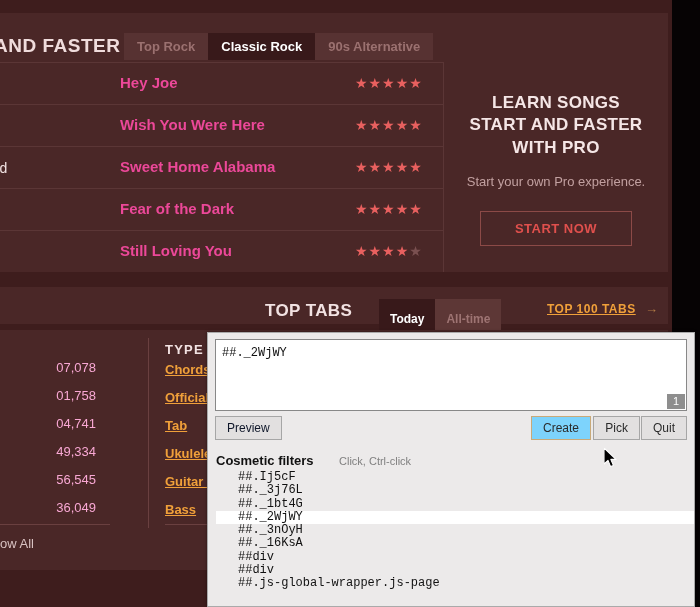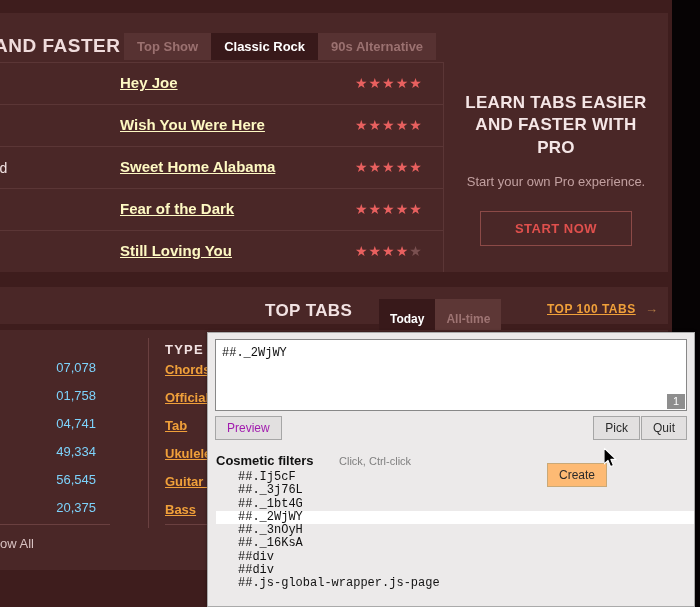--- a/index.html
+++ b/index.html
@@ -52,22 +52,22 @@
   .songrow{
     position:relative;height:41px;border-bottom:1px solid #5b3636;
   }
   .songrow:last-child{border-bottom:none;}
   .artist{
     position:absolute;left:-34px;top:13px;
     color:#f3e4e4;font-size:14px;white-space:nowrap;
   }
   .songlink{
     position:absolute;left:120px;top:11px;
-    color:#fef9c3;font-size:15px;font-weight:bold;
-    text-decoration:underline;cursor:pointer;white-space:nowrap;
+    color:#ec4899;font-size:15px;font-weight:bold;
+    cursor:pointer;white-space:nowrap;
   }
   .stars{
     position:absolute;left:355px;top:12px;
     font-size:14px;letter-spacing:1px;color:#e8605f;white-space:nowrap;
   }
   .stars .off{color:#7a5050;}
 
   .vdiv{
     position:absolute;left:443px;top:49px;width:1px;height:210px;background:#5b3636;
   }
@@ -145,21 +145,21 @@
   .trow{position:relative;height:28px;}
   .tname{
     position:absolute;left:0;top:5px;color:#f0a03a;font-size:13px;font-weight:bold;
     text-decoration:underline;cursor:pointer;
   }
   .tcount{
     position:absolute;left:185px;top:5px;width:80px;text-align:right;
     color:#c9a8a8;font-size:13px;
   }
   .lcount{
-    position:absolute;right:22px;color:#7dd3fc;font-size:13px;
+    position:absolute;right:22px;color:#f9a8d4;font-size:13px;
   }
   .hr{
     position:absolute;height:1px;background:#6a4040;
   }
   .showall{
     position:absolute;color:#d8c2c2;font-size:13px;cursor:pointer;
   }
 
   
   #picker{
@@ -186,22 +186,22 @@
   }
   .btnrow{
     position:relative;height:28px;margin:5px 7px 0;
   }
   .pbtn{
     position:absolute;top:0;
     font-size:12px;padding:4px 11px;
     border:1px solid #a6a6a6;background:#e2e0e0;color:#2b2b2b;
     cursor:pointer;font-family:"Liberation Sans", sans-serif;
   }
-  .pbtn.preview{left:0;color:#a21caf;}
-  .pbtn.create{right:80px;background:#fdba74;border-color:#c9a978;margin-top:47px;}
+  .pbtn.preview{left:0;color:#0f172a;}
+  .pbtn.create{right:96px;background:#7dd3fc;border-color:#c9a978;}
   .pbtn.pick{right:47px;}
   .pbtn.quit{right:0;}
   .section{
     margin:7px 0 0 8px;
   }
   .sec-title{
     font-size:13px;font-weight:bold;color:#111;display:inline;
   }
   .sec-hint{
     font-size:11px;color:#808080;display:inline;margin-left:21px;
@@ -222,21 +222,21 @@
 </style>
 </head>
 <body>
 
 <div id="page">
 
   <div class="featured">
     <div class="feat-head">
       <div class="feat-title">AND FASTER</div>
       <div class="tabs">
-        <button class="tab muted">Top Show</button>
+        <button class="tab muted">Top Rock</button>
         <button class="tab active">Classic Rock</button>
         <button class="tab muted">90s Alternative</button>
       </div>
     </div>
 
     <div class="listwrap">
       <div class="songrow">
 
         <a class="songlink">Hey Joe</a>
         <span class="stars">★★★★★</span>
@@ -259,21 +259,21 @@
       <div class="songrow">
 
         <a class="songlink">Still Loving You</a>
         <span class="stars">★★★★<span class="off">★</span></span>
       </div>
     </div>
 
     <div class="vdiv"></div>
 
     <div class="promo">
-      <h2>LEARN TABS EASIER AND FASTER WITH PRO</h2>
+      <h2>LEARN SONGS START AND FASTER WITH PRO</h2>
       <p>Start your own Pro experience.</p>
       <button class="promo-btn">START NOW</button>
     </div>
   </div>
 
   <div class="explorebar">
     <a class="explore-link">EXPLORE</a>
     <span class="explore-arrow">→</span>
   </div>
 
@@ -286,21 +286,21 @@
   <a class="tt-link">TOP 100 TABS</a>
   <span class="tt-arrow">→</span>
 
   <div class="lower">
     <div class="col-left">
       <div class="lcount" style="top:30px;">07,078</div>
       <div class="lcount" style="top:58px;">01,758</div>
       <div class="lcount" style="top:86px;">04,741</div>
       <div class="lcount" style="top:114px;">49,334</div>
       <div class="lcount" style="top:142px;">56,545</div>
-      <div class="lcount" style="top:170px;">20,375</div>
+      <div class="lcount" style="top:170px;">36,049</div>
       <div class="hr" style="left:0;top:194px;width:110px;"></div>
       <div class="showall" style="left:0;top:206px;">ow All</div>
     </div>
 
     <div class="col-div"></div>
 
     <div class="col-type">
       <div class="col-head">TYPE</div>
       <div class="trow">
         <a class="tname">Chords</a>

